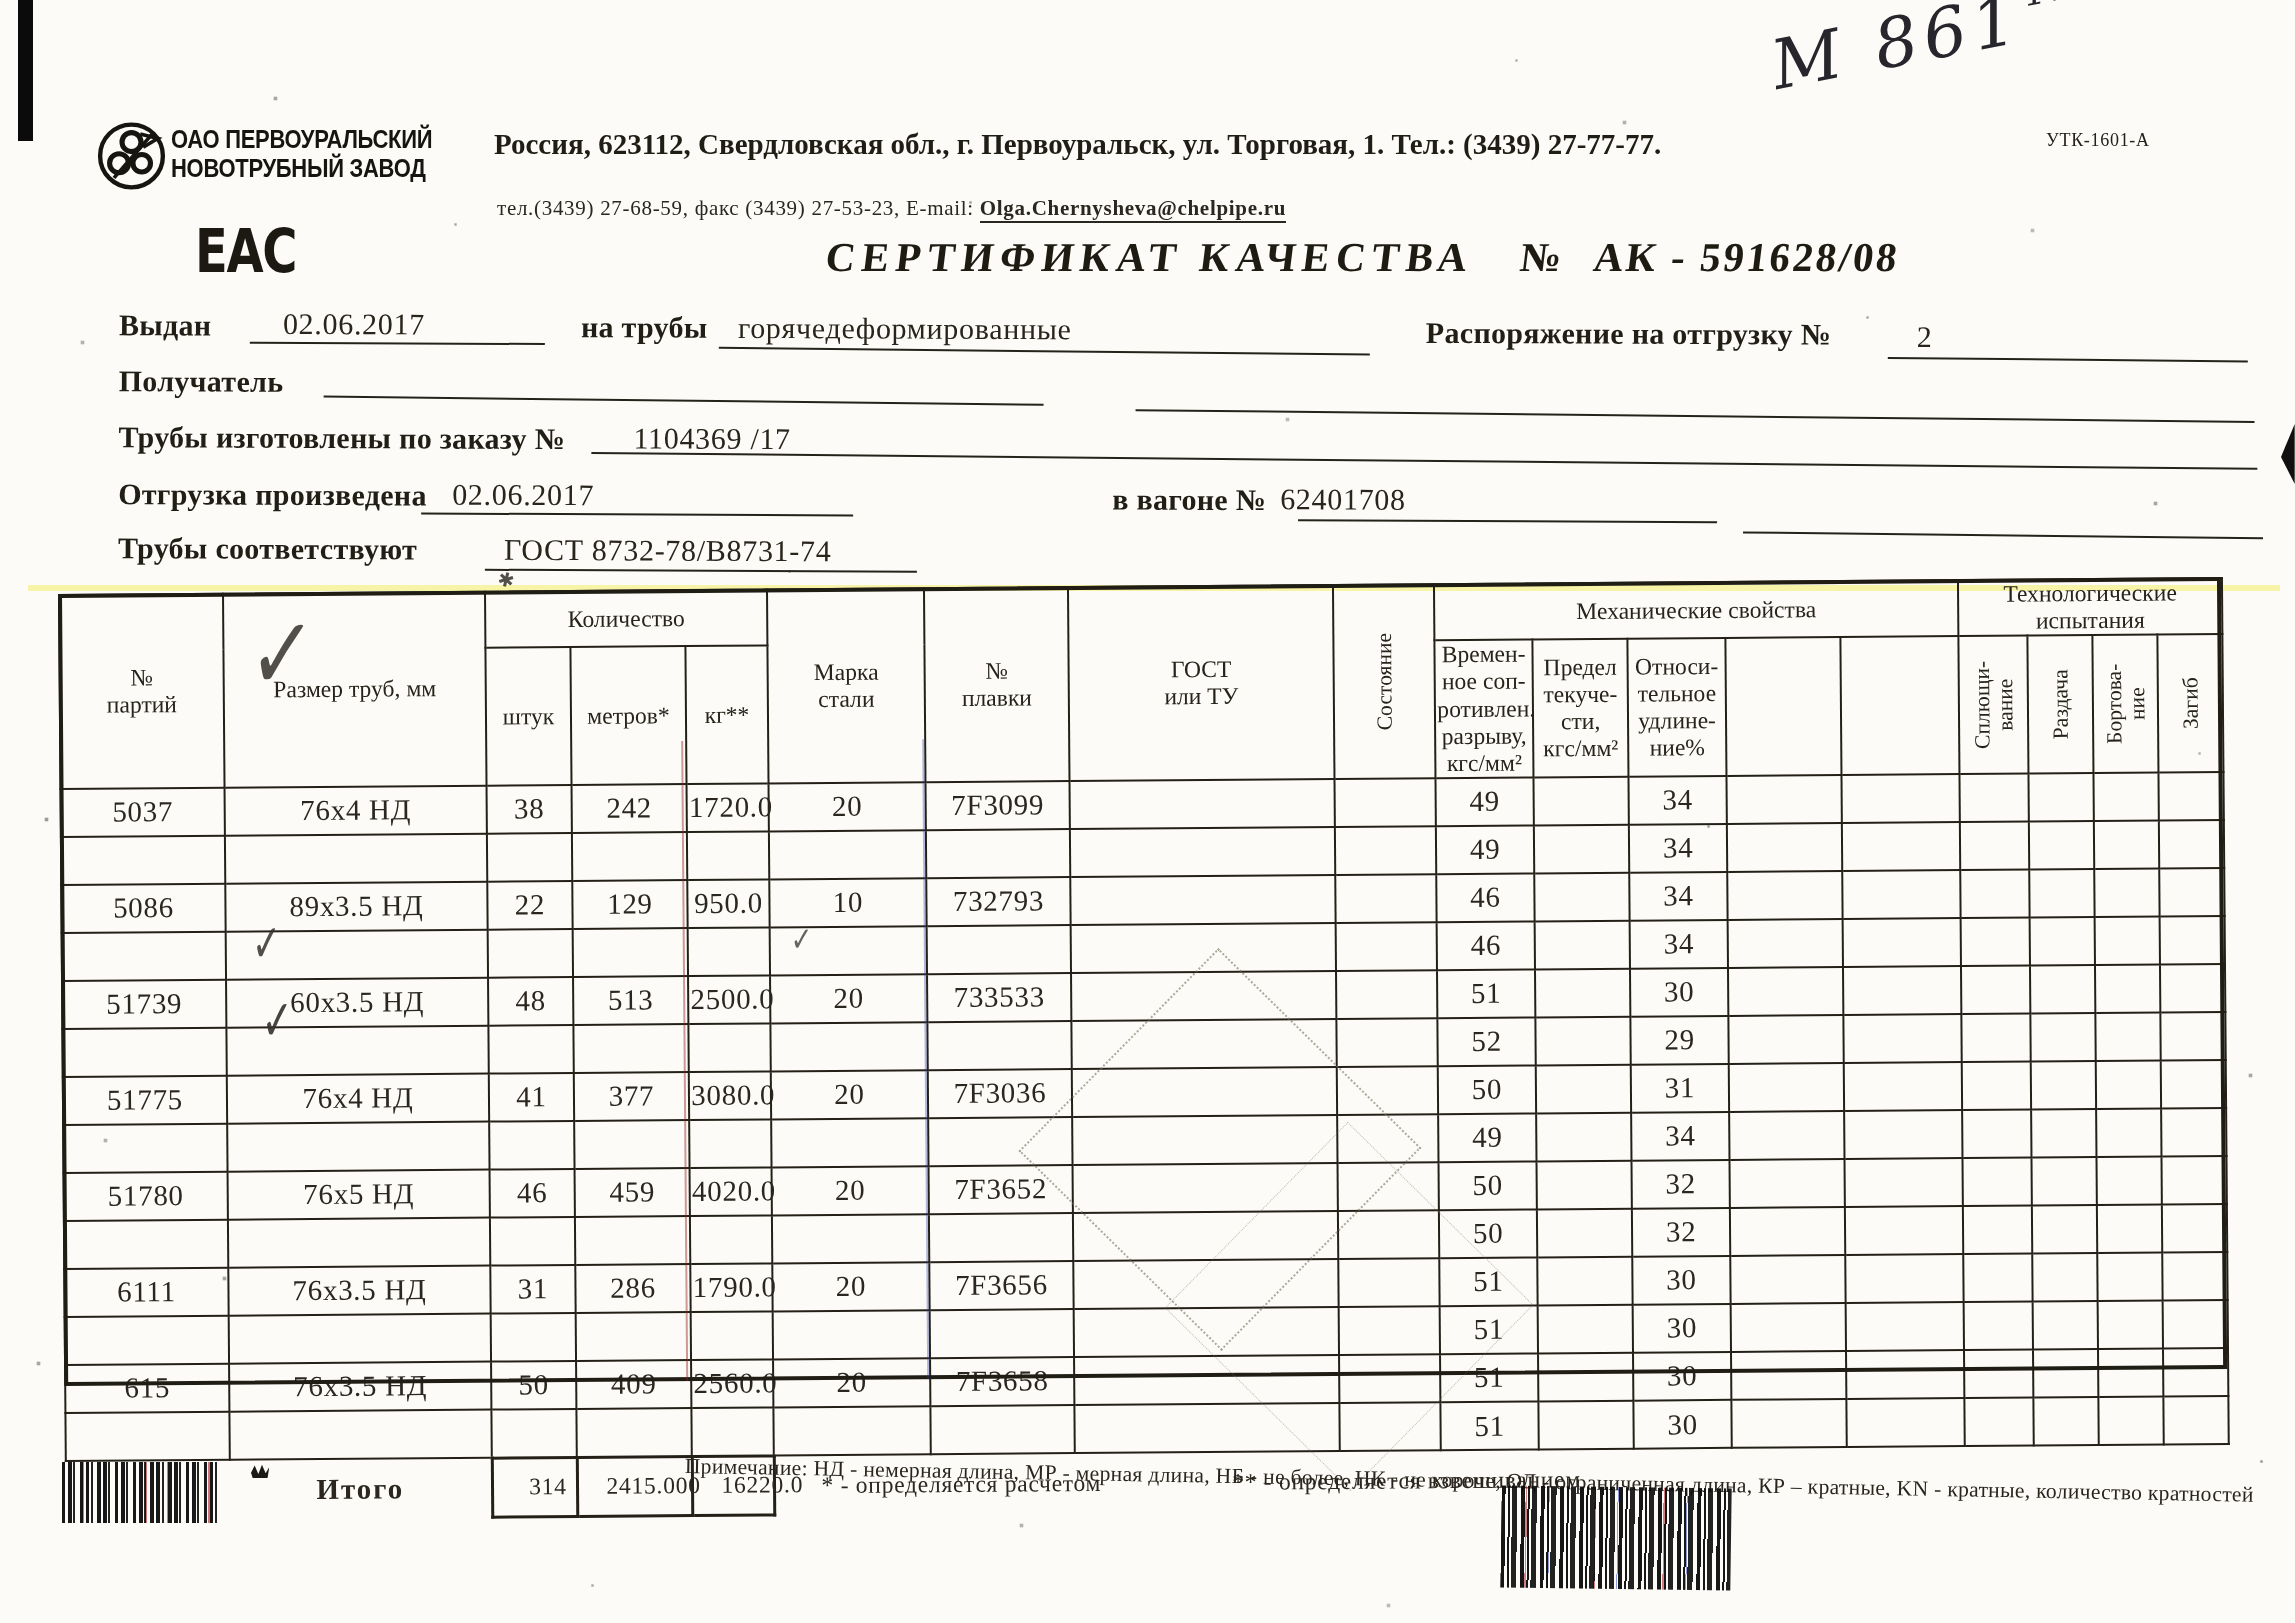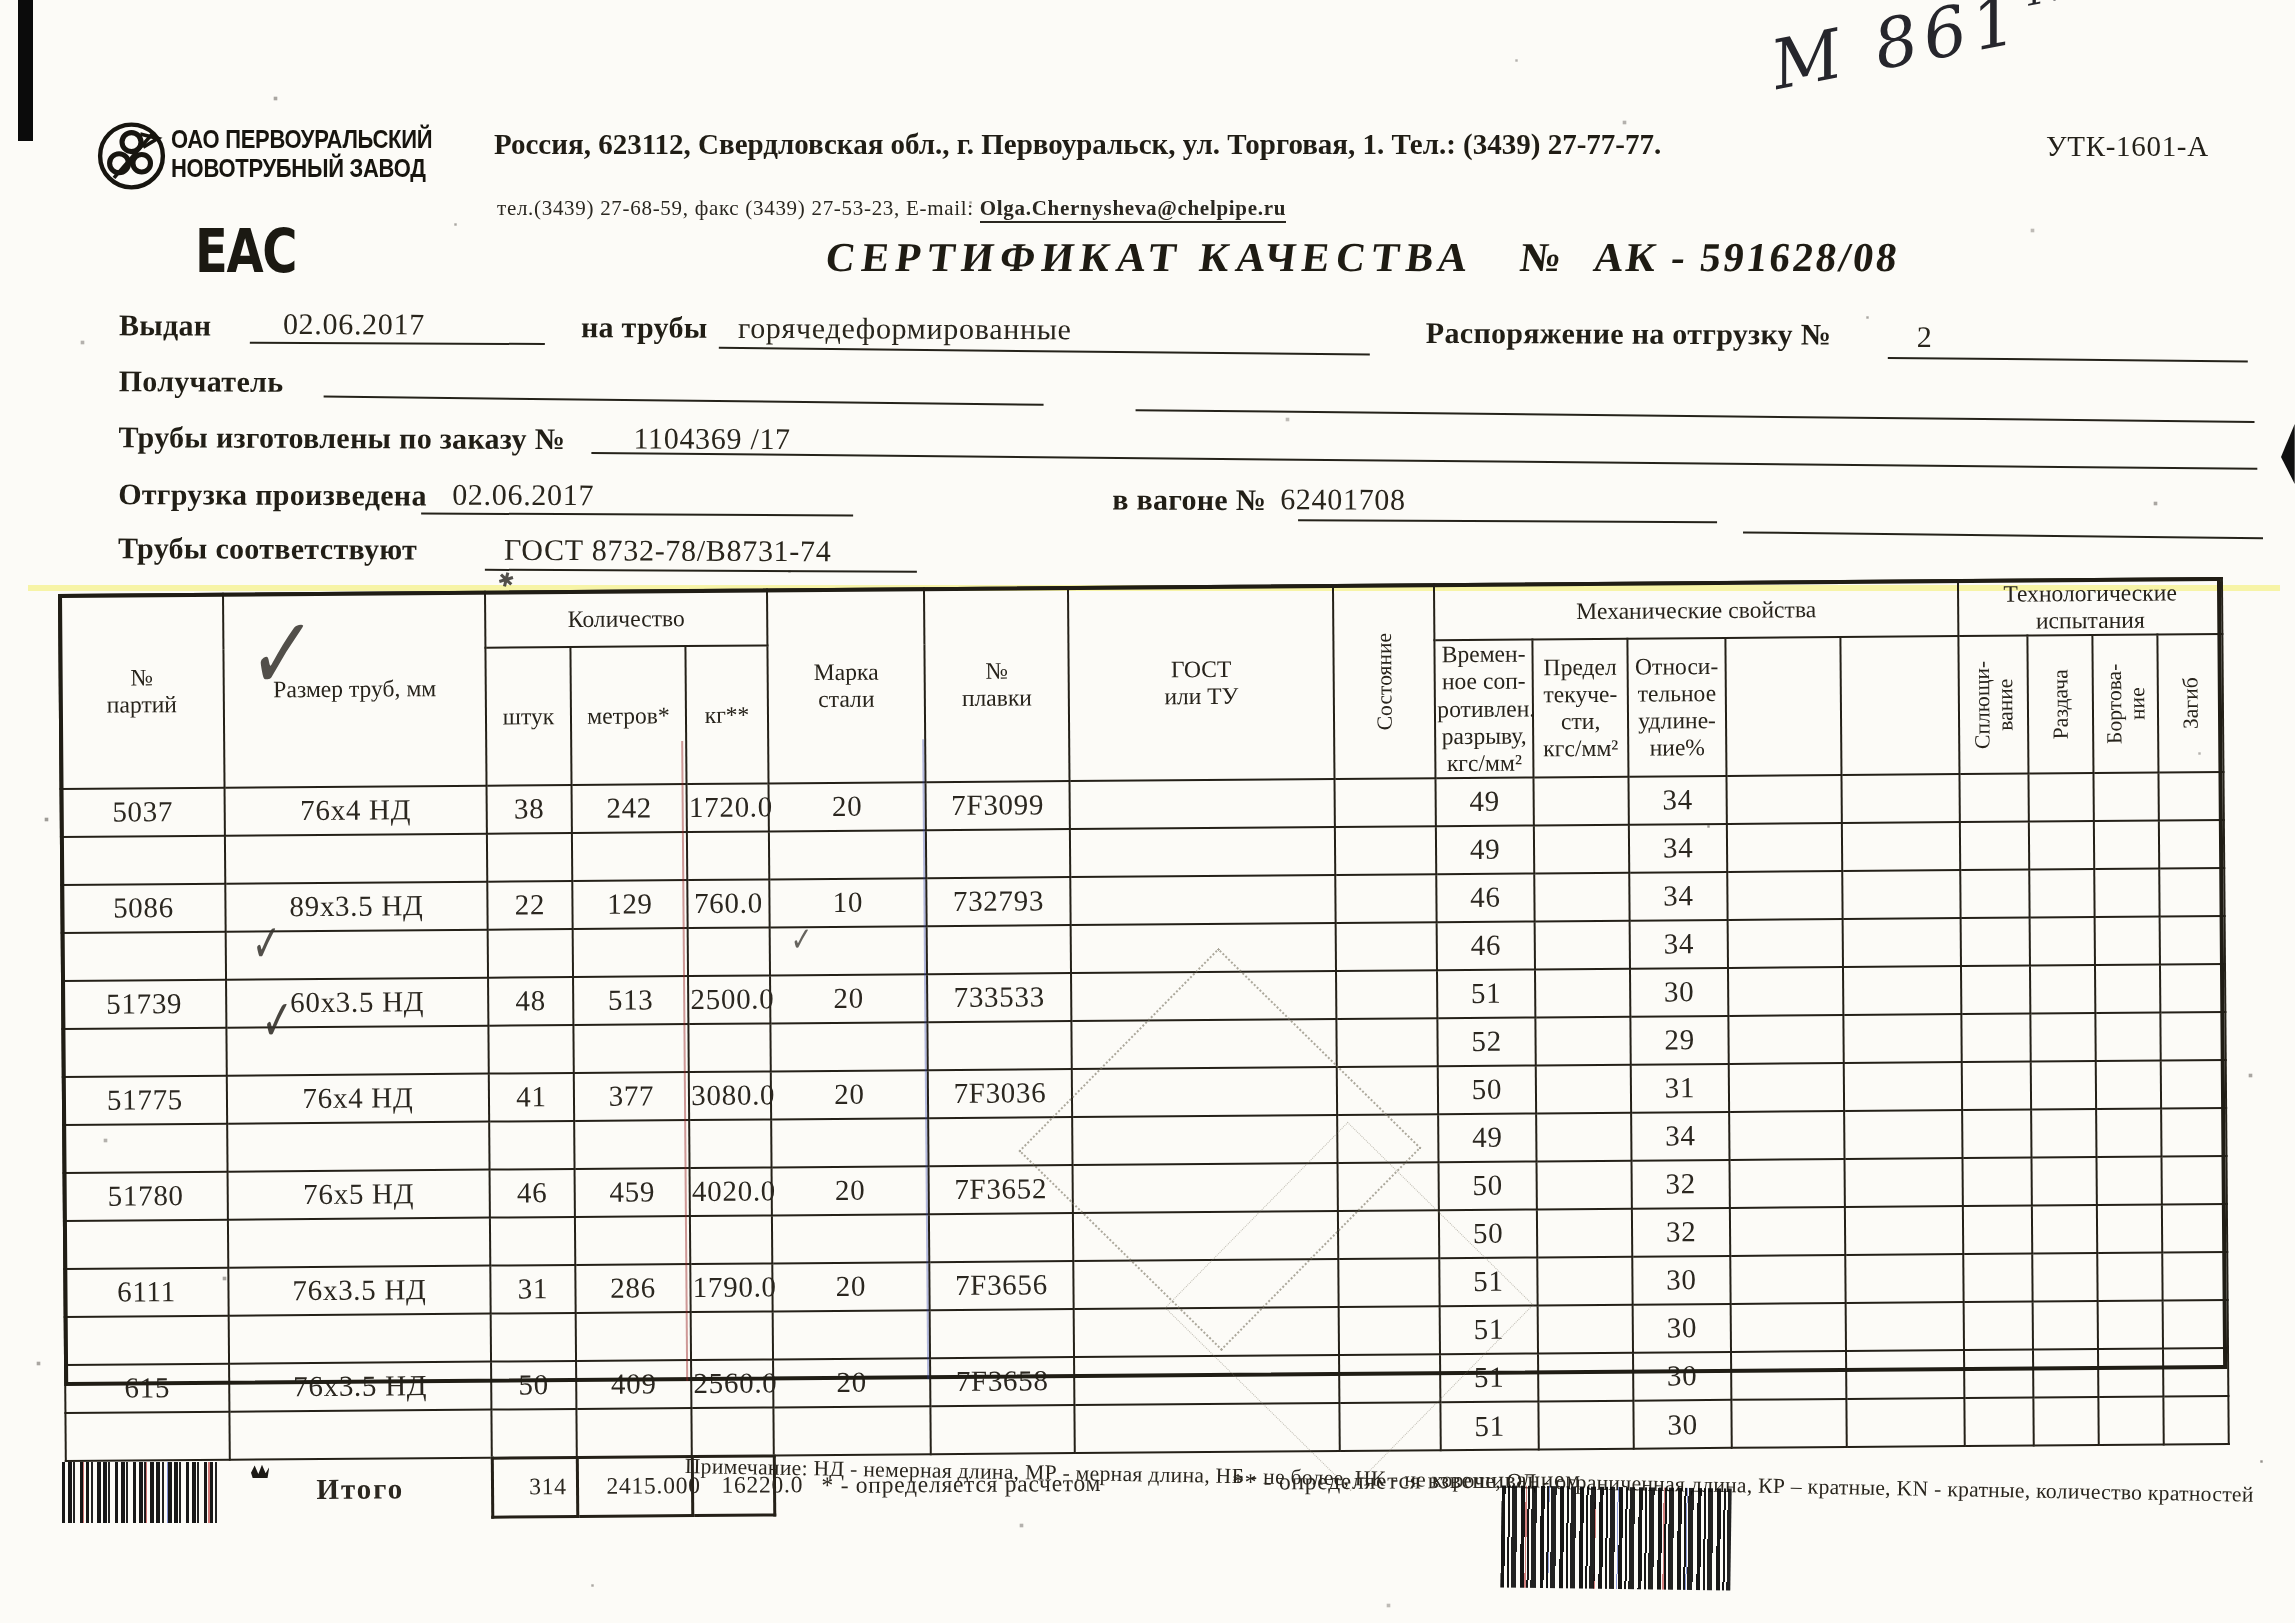--- a/index.html
+++ b/index.html
@@ -33,21 +33,21 @@
   .eac{left:195px;top:216px;font-family:"DejaVu Sans",sans-serif;font-weight:bold;font-size:48px;
        letter-spacing:-1.3px;transform:scaleY(1.25);transform-origin:left top;color:#1b1912;}
   .addr1{left:494px;top:128px;font-weight:bold;font-size:29px;white-space:nowrap;color:#201d15;}
   .addr2{left:496px;top:168px;font-size:22px;letter-spacing:1.4px;white-space:nowrap;color:#2a2720;}
   .addr3{left:497px;top:196px;font-size:21px;letter-spacing:0.7px;white-space:nowrap;color:#2a2720;}
   .addr3 .email{font-weight:bold;border-bottom:2px solid #2a2720;padding-bottom:0.7px;}
   .hand-mark{left:1780px;top:26px;font-family:"DejaVu Serif",serif;font-style:italic;
              font-size:68px;letter-spacing:6.5px;color:#26262c;transform:rotate(-11deg);
              transform-origin:left bottom;white-space:nowrap;}
   .hand-mark .sup{font-size:35px;position:relative;top:-34px;left:6.5px;letter-spacing:1.3px;}
-  .form-code{left:2046px;top:130px;font-size:29px;letter-spacing:0.7px;color:#24211a;}
+  .form-code{left:2046px;top:130px;font-size:18px;letter-spacing:0.7px;color:#24211a;}
   .title{left:823px;top:233px;font-weight:bold;font-size:41px;white-space:nowrap;
          transform:skewX(-7deg);transform-origin:left bottom;color:#1e1b13;}
   .title .t-main{letter-spacing:6.5px;}
   .title .t-no{margin-left:47px;letter-spacing:1.3px;}
   .title .t-num{margin-left:31px;letter-spacing:2.6px;}
   
   .fields{left:0;top:0;width:2295px;height:589px;transform:rotate(.25deg);transform-origin:79px 308px;}
   .flb{position:absolute;font-weight:bold;font-size:30px;letter-spacing:0.3px;white-space:nowrap;color:#211e16;}
   .fv{position:absolute;font-size:30px;letter-spacing:0.7px;white-space:nowrap;color:#29251c;}
   .ul{position:absolute;height:0;border-bottom:2.6px solid #25221a;}
@@ -280,21 +280,21 @@
             <td class="c-fl"></td>
             <td class="c-razd"></td>
             <td class="c-bort"></td>
             <td class="c-bend"></td>
           </tr>
           <tr>
             <td class="c-party">5086</td>
             <td class="c-size">89х3.5 НД</td>
             <td class="c-pcs">22</td>
             <td class="c-meters">129</td>
-            <td class="c-kg">760.0</td>
+            <td class="c-kg">950.0</td>
             <td class="c-steel">10</td>
             <td class="c-heat">732793</td>
             <td class="c-gost"></td>
             <td class="c-state"></td>
             <td class="c-tens">46</td>
             <td class="c-yld"></td>
             <td class="c-elong">34</td>
             <td class="c-e1"></td>
             <td class="c-e2"></td>
             <td class="c-fl"></td>

